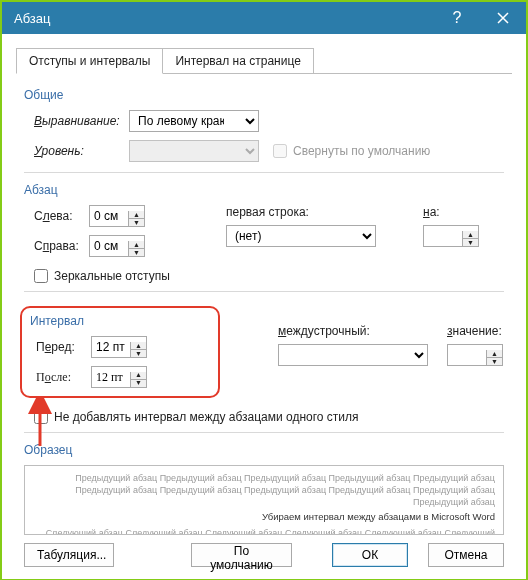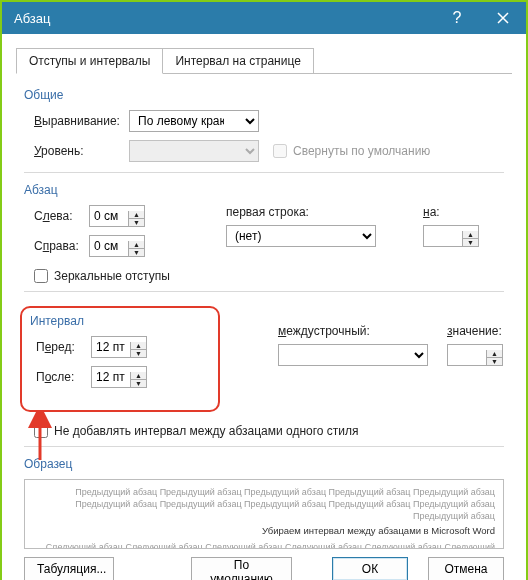--- a/index.html
+++ b/index.html
@@ -37,21 +37,21 @@
     margin-right: -1px;
     position: relative;
     cursor: pointer;
   }
   .tab.active { border-bottom: 1px solid #fff; z-index: 2; }
   .tabline { height: 1px; background: #bdbdbd; margin-top: -1px; }
   .content { padding: 8px 8px 0 8px; flex: 1; }
   .group-label { color: #3a6ea8; font-size: 12px; margin: 6px 0 8px 0; }
   .hr { height: 1px; background: #d9d9d9; margin: 2px 0 10px 0; }
   .row { display: flex; align-items: center; margin-bottom: 8px; }
-  .lbl { width: 95px; }
+  .lbl { width: 95px; font-style: italic; }
   .u { text-decoration: underline; text-decoration-color: #222; }
   select, input[type=text] {
     border: 1px solid #a9a9a9;
     background: #fff;
     height: 22px;
     font-family: inherit;
     font-size: 12px;
     padding: 0 4px;
   }
   select { padding-right: 18px; }
@@ -212,21 +212,21 @@
           <div class="row" style="padding-left:6px;">
             <div style="width:55px;">П<span class="u">е</span>ред:</div>
             <div class="spin">
               <input type="text" value="12 пт" style="">
               <div class="btns">
                   <div class="sbtn">▲</div>
                   <div class="sbtn">▼</div>
                 </div>
             </div>
           </div>
-          <div class="row" style="padding-left:6px; margin-bottom:14px;">
+          <div class="row" style="padding-left:6px; margin-bottom:0;font-family:Liberation Serif, serif;">
             <div style="width:55px;">П<span class="u">о</span>сле:</div>
             <div class="spin">
               <input type="text" value="12 пт" style="">
               <div class="btns">
                   <div class="sbtn">▲</div>
                   <div class="sbtn">▼</div>
                 </div>
             </div>
           </div>
           <svg class="arrow" viewBox="0 0 24 50">

